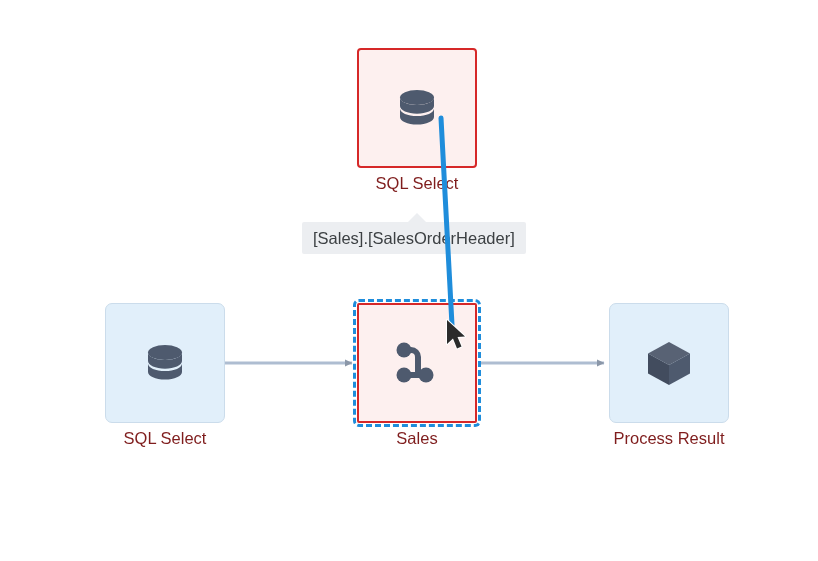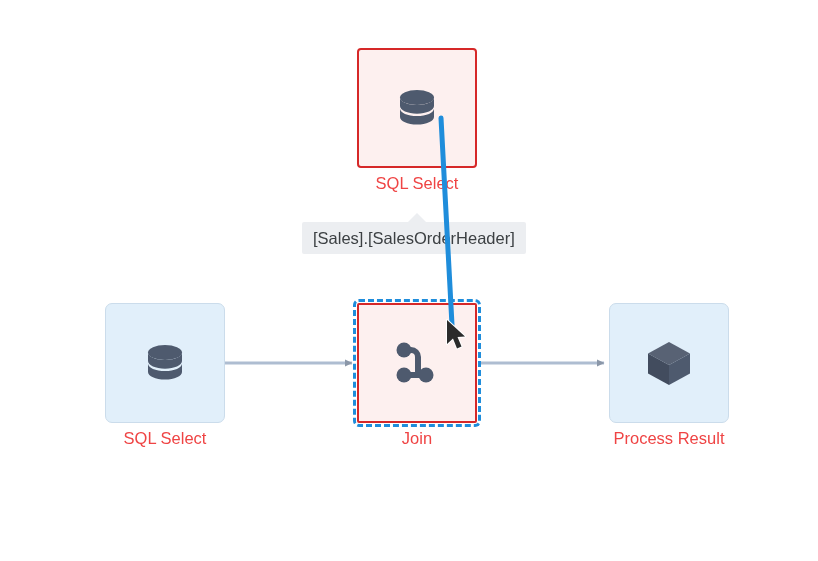--- a/index.html
+++ b/index.html
@@ -63,21 +63,21 @@
     border-radius: 2px;
   }
 
   .node-label {
     position: absolute;
     top: 126px;
     left: -40px;
     width: 200px;
     text-align: center;
     font-size: 16.5px;
-    color: #ef4444;
+    color: #7f1d1d;
     font-family: "Liberation Sans", sans-serif;
     white-space: nowrap;
   }
 
   .icon-svg { display: block; }
 
   
   .tooltip {
     position: absolute;
     background: #eceef1;
@@ -164,21 +164,21 @@
   <div class="node" style="left:357px; top:303px; width:120px; height:120px;">
     <div class="node-box error droptarget">
       <svg class="icon-svg" width="52" height="52" viewBox="0 0 52 52">
         <path d="M14 13 h6 a7 7 0 0 1 7 7 v18" fill="none" stroke="#4e5a6e" stroke-width="6" stroke-linecap="round"></path>
         <path d="M14 38 h20" fill="none" stroke="#4e5a6e" stroke-width="6" stroke-linecap="round"></path>
         <circle cx="13" cy="13" r="7.5" fill="#4e5a6e"></circle>
         <circle cx="13" cy="38" r="7.5" fill="#4e5a6e"></circle>
         <circle cx="35" cy="38" r="7.5" fill="#4e5a6e"></circle>
       </svg>
     </div>
-    <div class="node-label">Join</div>
+    <div class="node-label">Sales</div>
   </div>
 
   <div class="node" style="left:609px; top:303px; width:140px; height:120px;">
     <div class="node-box normal">
       <svg class="icon-svg" width="54" height="54" viewBox="0 0 54 54">
         <path d="M27 6 L48 17.5 L27 29 L6 17.5 Z" fill="#586274"></path>
         <path d="M6 17.5 L27 29 L27 49 L6 37.5 Z" fill="#424c5e"></path>
         <path d="M48 17.5 L27 29 L27 49 L48 37.5 Z" fill="#4e5a6e"></path>
       </svg>
     </div>

